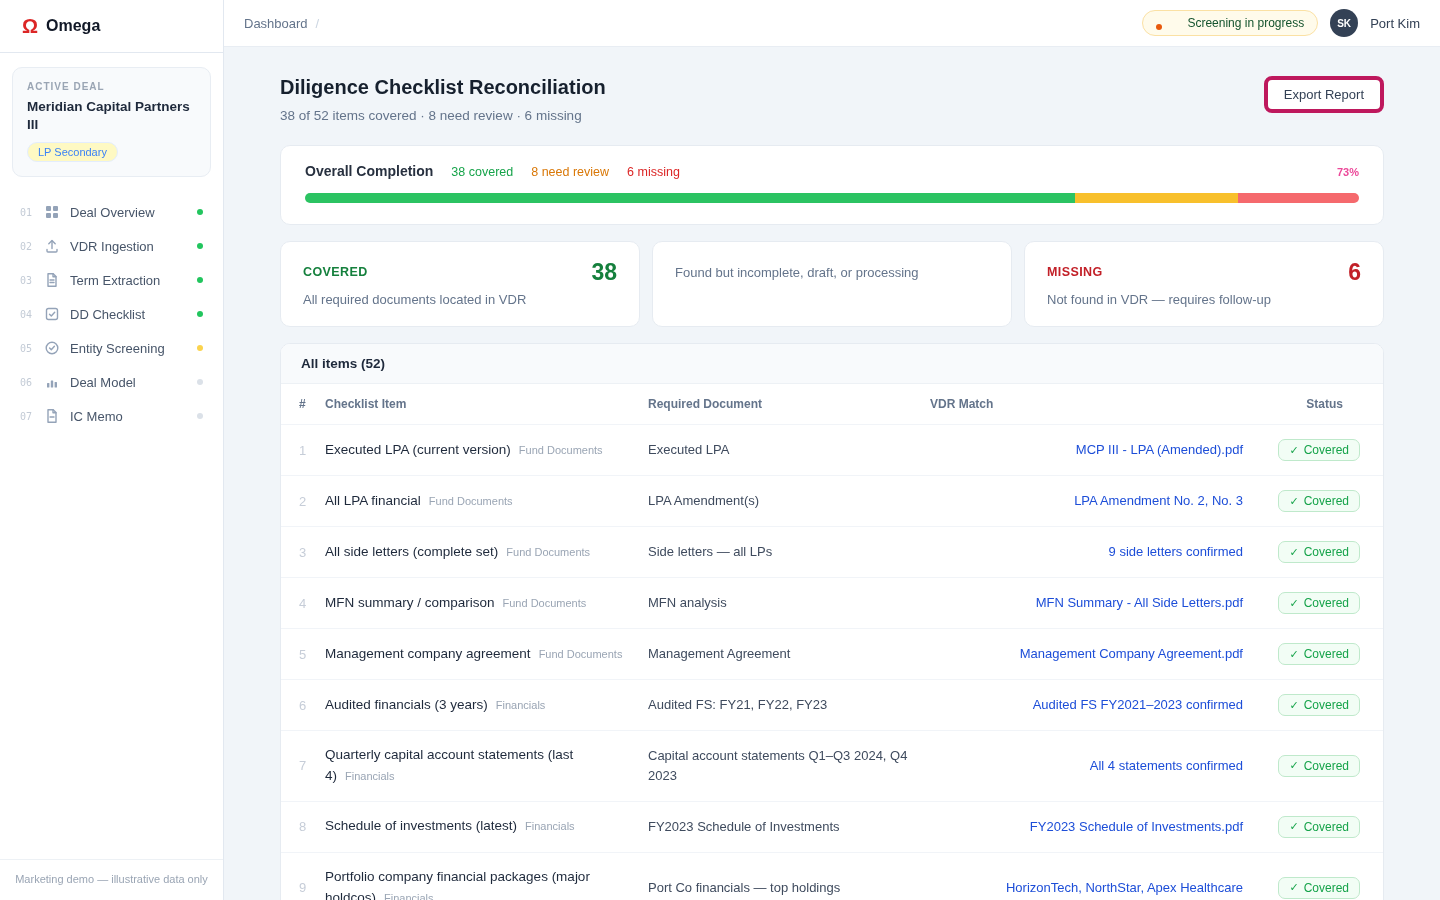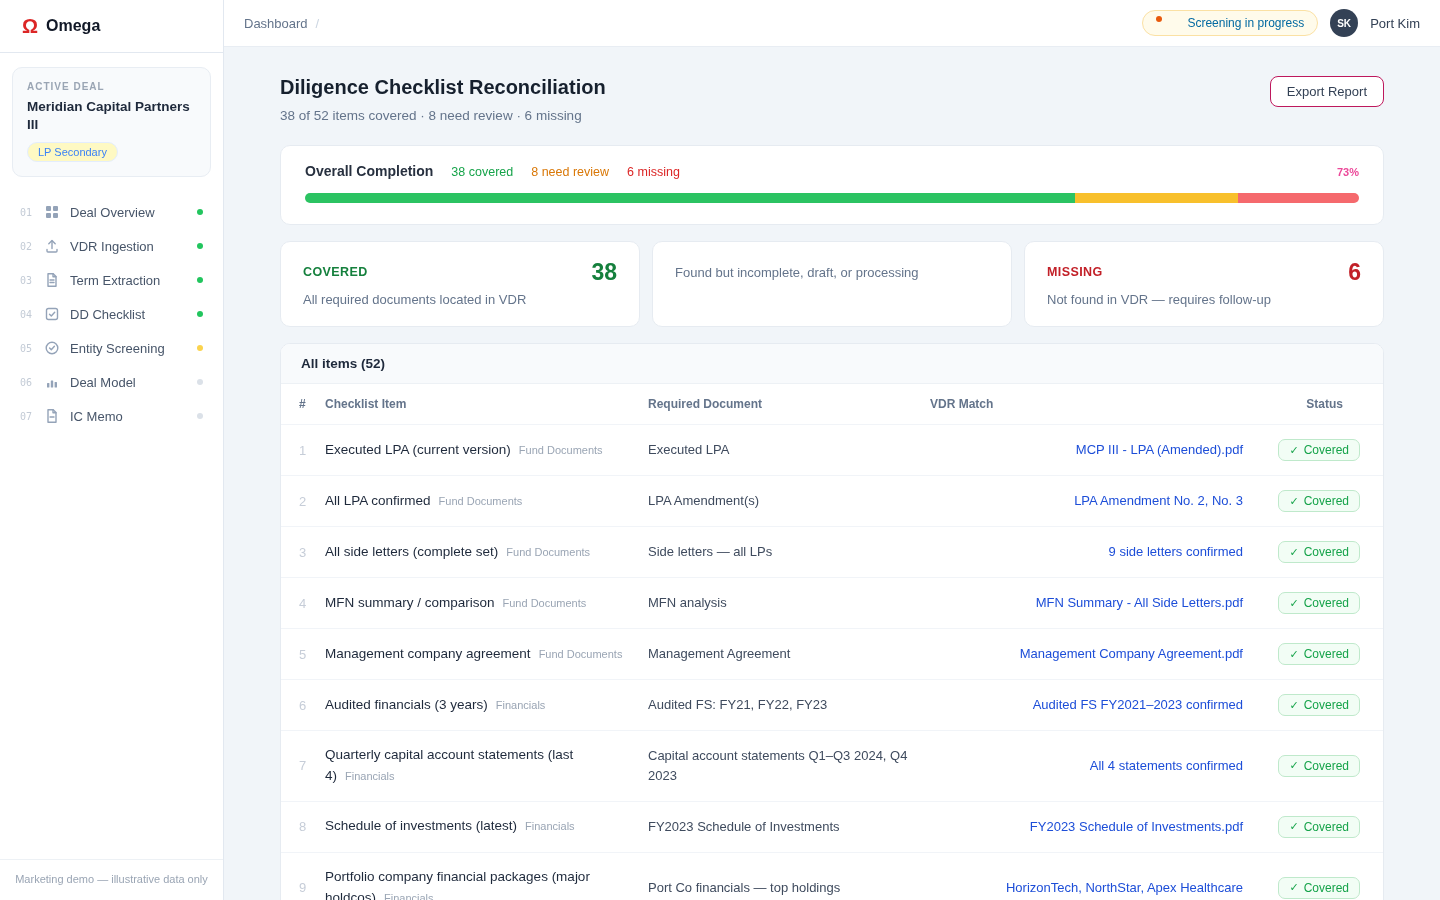--- a/index.html
+++ b/index.html
@@ -29,33 +29,33 @@
   .dot-green { background:#22c55e; } .dot-yellow { background:#fbd34d; } .dot-gray { background:#dbe1e8; }
   .sidebar-footer { margin-top:auto; border-top:1px solid #edf1f5; padding:13px 10px 15px;
     font-size:11px; color:#9aa5b4; text-align:center; }
 
   
   .topbar { position:fixed; left:224px; top:0; width:1216px; height:47px; background:#fff;
     border-bottom:1px solid #e8edf3; display:flex; align-items:center; padding:0 20px; }
   .crumb { font-size:13px; color:#64748b; }
   .crumb-sep { font-size:13px; color:#cbd5e1; margin-left:8px; }
   .topbar-right { margin-left:auto; display:flex; align-items:center; gap:12px; }
-  .screen-badge { display:flex; align-items:flex-start; gap:25px; font-size:12px; color:#0369a1;
+  .screen-badge { display:flex; align-items:flex-end; gap:25px; font-size:12px; color:#14532d;
     background:#fffbeb; border:1px solid #fbe1a4; border-radius:999px; padding:5px 13px; }
   .screen-dot { width:6px; height:6px; border-radius:50%; background:#e8590c; }
   .avatar { width:28px; height:28px; border-radius:50%; background:#334155; color:#fff;
     font-size:10px; font-weight:700; display:flex; align-items:center; justify-content:center; }
   .user-name { font-size:13px; color:#334155; }
 
   
   .content { position:absolute; left:224px; top:47px; width:1216px; padding:29px 56px 0; }
   .page-head { display:flex; align-items:flex-start; justify-content:space-between; }
   .page-title { font-size:20px; font-weight:700; color:#16202e; }
   .page-sub { font-size:13.5px; color:#64748b; margin-top:9px; }
-  .export-btn { background:#fff; border:1px solid #be185d; border-radius:8px; padding:7px 16px;
+  .export-btn { background:#fff; border:4px solid #be185d; border-radius:8px; padding:7px 16px;
     font-size:13px; color:#334155; font-family:inherit; cursor:pointer; }
 
   .card { background:#fff; border:1px solid #e6ebf1; border-radius:10px; }
 
   .overall { margin-top:22px; padding:17px 24px 21px; }
   .overall-top { display:flex; align-items:baseline; gap:18px; }
   .overall-title { font-size:14px; font-weight:700; color:#27303f; }
   .lbl-green { font-size:12.5px; color:#16a34a; } .lbl-amber { font-size:12.5px; color:#d97706; }
   .lbl-red { font-size:12.5px; color:#dc2626; }
   .overall-pct { margin-left:auto; font-size:11px; font-weight:700; color:#ec4899; }
@@ -287,21 +287,21 @@
       <span class="badge-covered">
         <span class="badge-check">✓</span>
         <span>Covered</span>
       </span>
     </td>
   </tr>
 
   <tr>
     <td class="first row-num">2</td>
     <td>
-      <span class="item-name">All LPA confirmed</span><span class="item-tag">Fund Documents</span>
+      <span class="item-name">All LPA financial</span><span class="item-tag">Fund Documents</span>
     </td>
     <td class="req-doc">LPA Amendment(s)</td>
     <td class="vdr-match">LPA Amendment No. 2, No. 3</td>
     <td class="status-cell">
       <span class="badge-covered">
         <span class="badge-check">✓</span>
         <span>Covered</span>
       </span>
     </td>
   </tr>

